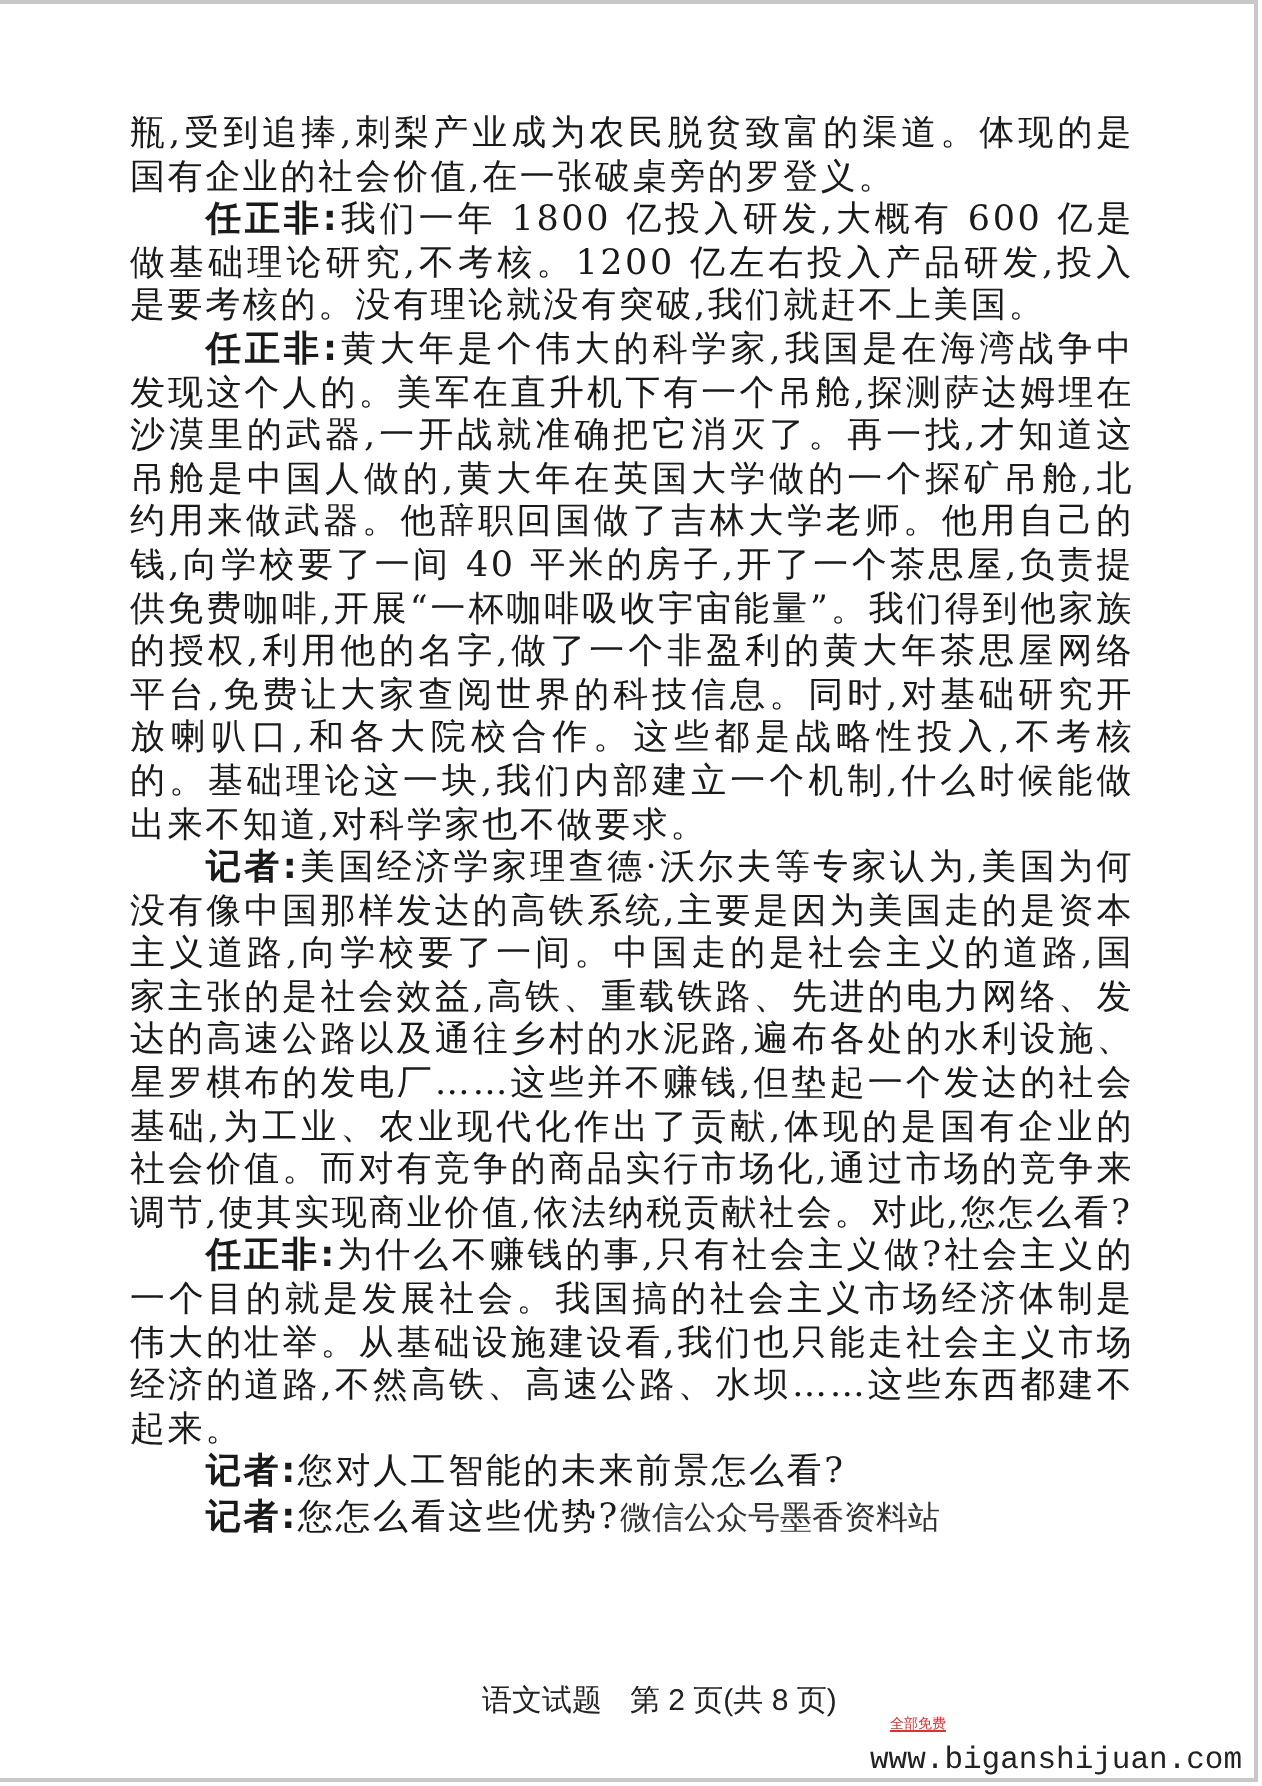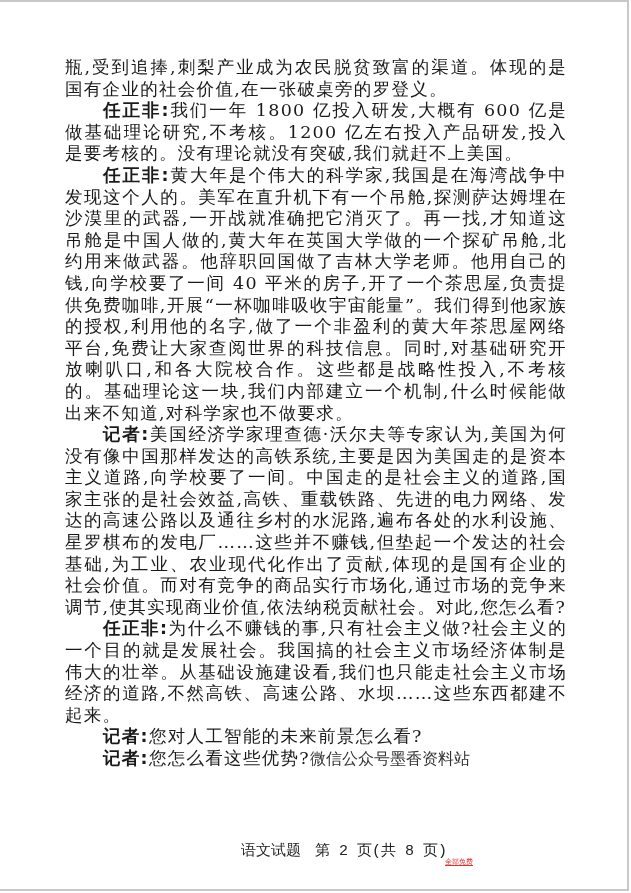--- a/index.html
+++ b/index.html
@@ -18,21 +18,21 @@
     font-size: 17.5px; line-height: 21.6px;
     letter-spacing: 1.3px;
     text-align: justify;
   }
   .content p { margin: 0; }
   .content p.indent { text-indent: 38px; }
   .spk { font-weight: bold; font-family: "DejaVu Sans", "Liberation Sans", sans-serif; }
   .wm { font-family: "DejaVu Sans", "Liberation Sans", sans-serif; color: #333; font-size: 16px; letter-spacing: 0; }
   .footer {
     position: absolute; left: 241px; top: 841px;
-    font-size: 15px; font-family: Liberation Mono, monospace; color: #222;
+    font-size: 15px; font-family: Liberation Sans, sans-serif; color: #222;
   }
   .footer span { margin-right: 14px; }
   .brand {
     position: absolute; left: 450px; top: 832px; width: 170px; height: 58px;
   }
   .brand-title {
     position: absolute; left: 8px; top: 0; font-size: 35px; line-height: 40px;
     font-family: "DejaVu Sans", "Liberation Sans", sans-serif; color: #111; letter-spacing: 1px;
   }
   .brand-tag {
@@ -69,13 +69,14 @@
   <p class="indent"><span class="spk">记者:</span><span>您怎么看这些优势?</span><span class="wm">微信公众号墨香资料站</span></p>
 
 </div>
 
 <div class="footer">
   <span>语文试题</span><span>第 2 页(共 8 页)</span>
 </div>
 
 <div class="brand">
   <div class="brand-tag">全部免费</div>
+  <div class="brand-url">www.biganshijuan.com</div>
 </div>
 
 </body></html>

